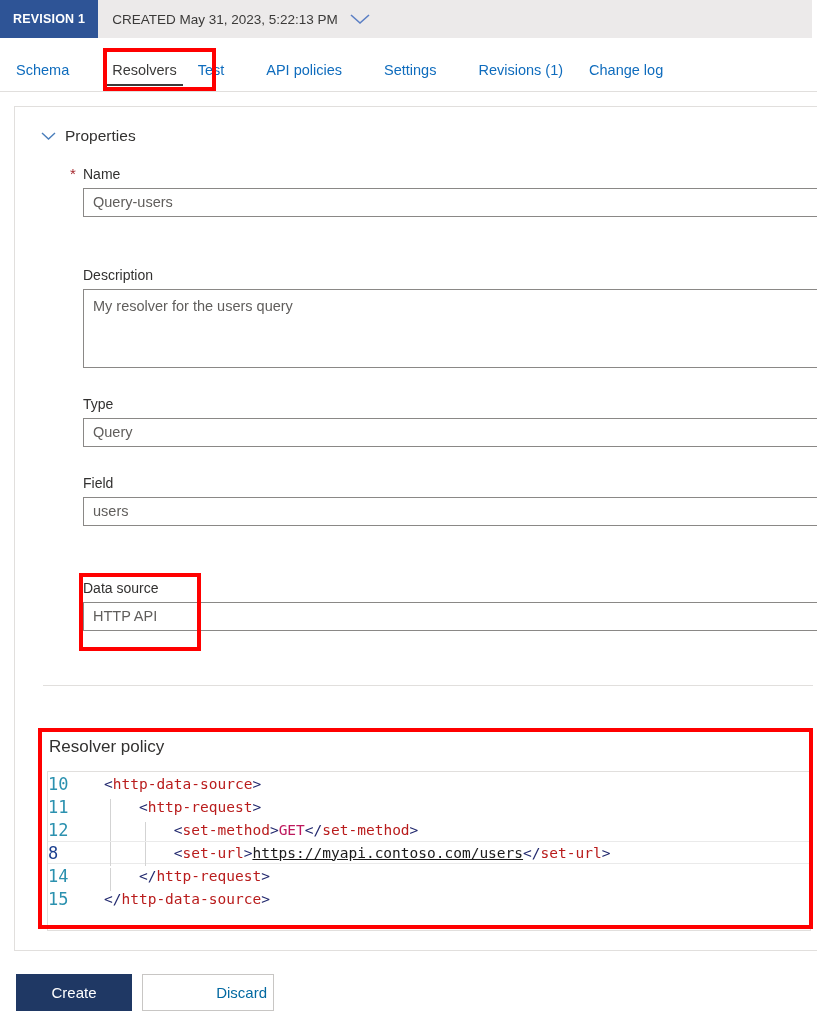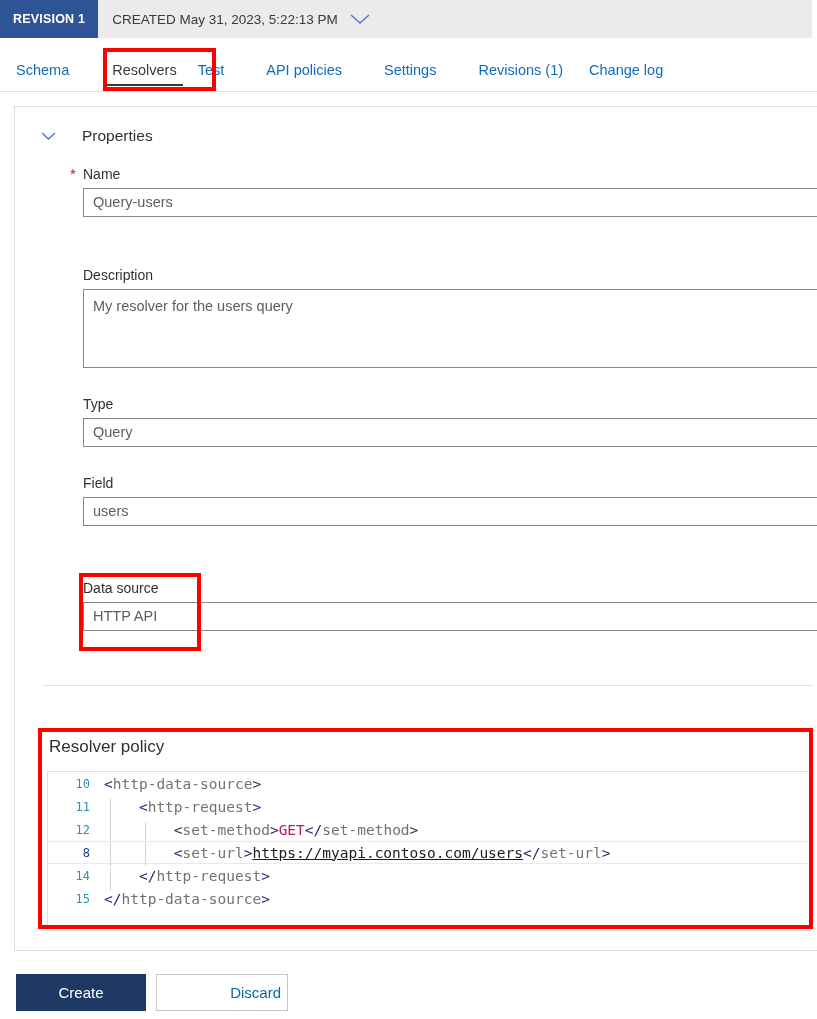--- a/index.html
+++ b/index.html
@@ -96,21 +96,21 @@
     border-right: none;
     box-sizing: border-box;
     overflow: hidden;
   }
 
   #properties-header {
     position: absolute;
     left: 26px; top: 20px;
     display: flex;
     align-items: center;
-    gap: 26px;
+    gap: 9px;
     font-size: 15.5px;
     color: #323130;
   }
   #properties-chevron { display: inline-flex; align-items: center; }
 
   .field-block { position: absolute; left: 68px; }
   .field-label {
     font-size: 14px;
     color: #323130;
     margin-bottom: 6px;
@@ -190,36 +190,36 @@
     position: relative;
   }
   .code-line.current {
     border-top: 1px solid #eaeaea;
     border-bottom: 1px solid #eaeaea;
     height: 23px;
     box-sizing: border-box;
   }
   .ln {
     width: 56px;
-    text-align: right;
+    text-align: left;
     padding-right: 14px;
     box-sizing: border-box;
     color: #2b91af;
-    font-size: 12px;
+    font-size: 17px;
     flex: none;
     user-select: none;
   }
   .code-line.current .ln { color: #1b3f8f; }
   .code-text {
     white-space: pre;
     position: relative;
     flex: 1;
   }
   .punc { color: #22296e; }
-  .tag  { color: #737373; }
+  .tag  { color: #b91c1c; }
   .txt  { color: #be185d; }
   .url  { color: #1b1b1b; text-decoration: underline; }
 
   
   .guide {
     position: absolute;
     width: 1px;
     background: #d3d3d3;
     left: 0; top: 0;
   }
@@ -230,21 +230,21 @@
     left: 0;
     top: 974px;
     width: 817px;
     display: flex;
     align-items: center;
     gap: 10px;
     padding-left: 16px;
     box-sizing: border-box;
   }
   #create-button {
-    width: 130px;
+    width: 116px;
     height: 37px;
     background: #1f3864;
     color: #ffffff;
     border: none;
     font-family: "Liberation Sans", sans-serif;
     font-size: 15px;
     cursor: pointer;
   }
   #discard-button {
     width: 132px;

